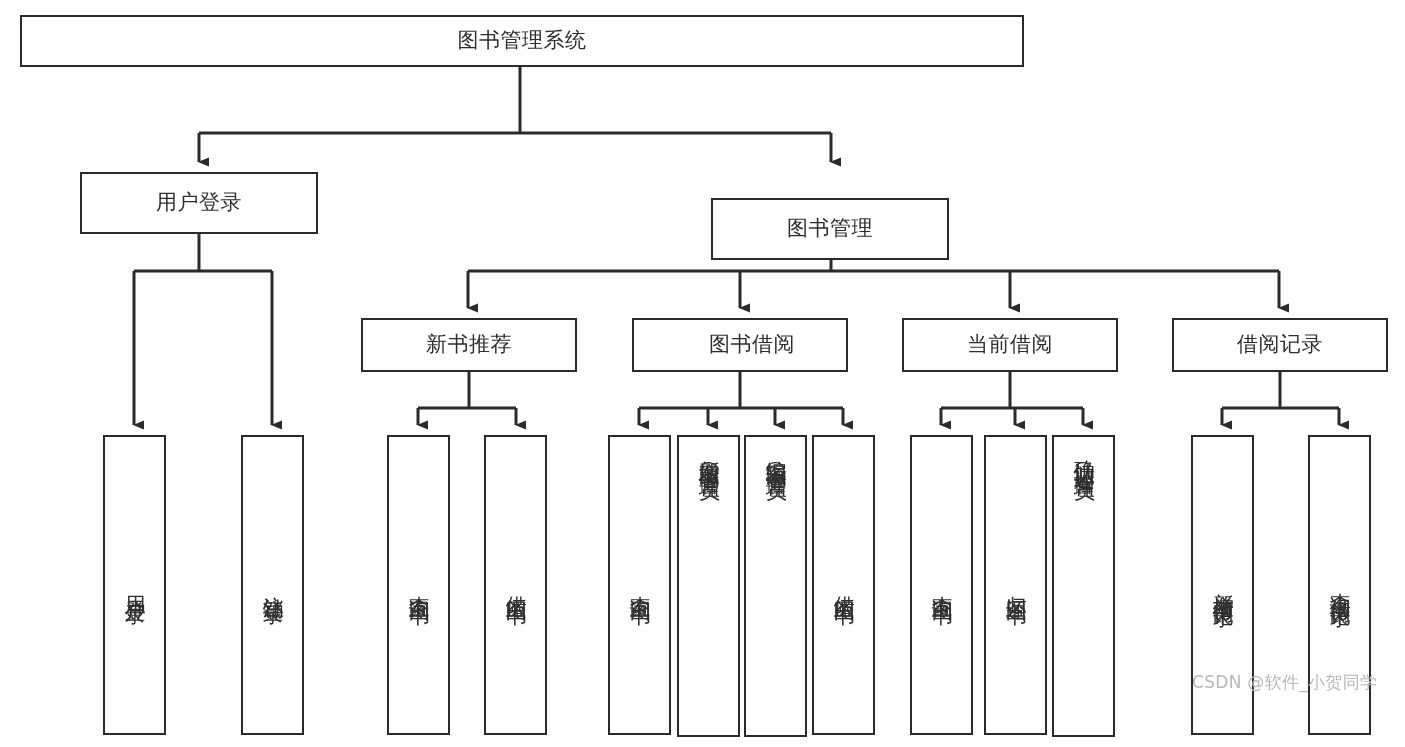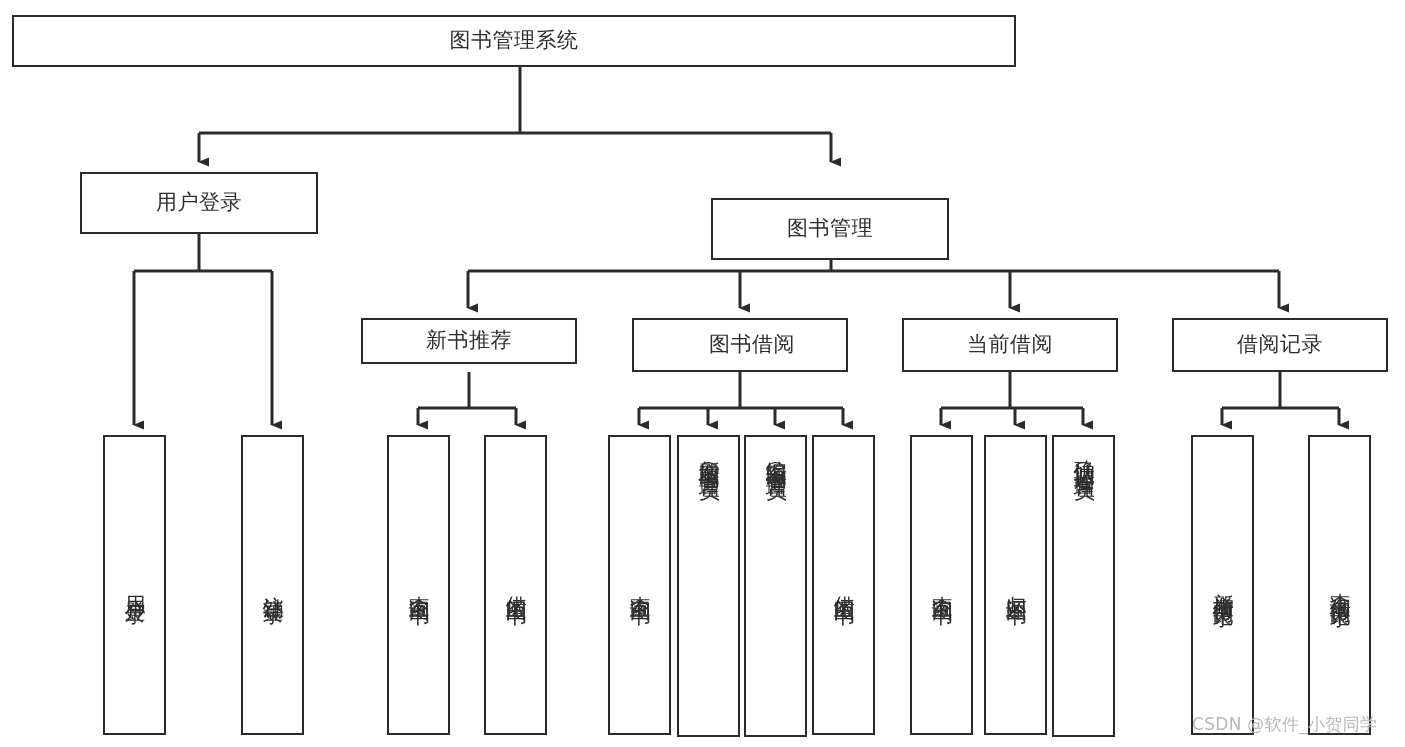--- a/index.html
+++ b/index.html
@@ -62,21 +62,21 @@
     align-items: center;
     justify-content: center;
   }
   .vbox.top-align {
     align-items: flex-start;
     padding-top: 6px;
   }
   .watermark {
     position: absolute;
     left: 1192px;
-    top: 713px;
+    top: 671px;
     font-size: 17px;
     color: #b8b8b8;
     white-space: nowrap;
     user-select: none;
     letter-spacing: 0.3px;
   }
 </style>
 </head>
 <body>
 
@@ -126,32 +126,32 @@
       <path d="M 1015,408 L 1015,425" marker-end="url(#arrowhead)"></path>
       <path d="M 1083,408 L 1083,425" marker-end="url(#arrowhead)"></path>
 
       <path d="M 1280,372 L 1280,408"></path>
       <path d="M 1222,408 L 1339,408"></path>
       <path d="M 1222,408 L 1222,425" marker-end="url(#arrowhead)"></path>
       <path d="M 1339,408 L 1339,425" marker-end="url(#arrowhead)"></path>
     </g>
   </svg>
 
-  <div class="node-box" style="left: 12px; top: 15px; width: 1004px; height: 52px;">
+  <div class="node-box" style="left: 20px; top: 15px; width: 1004px; height: 52px;">
     <span class="node-label-h">图书管理系统</span>
   </div>
 
   <div class="node-box" style="left: 80px; top: 172px; width: 238px; height: 62px;">
     <span class="node-label-h">用户登录</span>
   </div>
   <div class="node-box" style="left: 711px; top: 172px; width: 238px; height: 62px; margin-top: 26px;">
     <span class="node-label-h">图书管理</span>
   </div>
 
-  <div class="node-box" style="left: 361px; top: 318px; width: 216px; height: 46px;">
+  <div class="node-box" style="left: 361px; top: 318px; width: 216px; height: 54px;">
     <span class="node-label-h">新书推荐</span>
   </div>
   <div class="node-box" style="left: 632px; top: 318px; width: 216px; height: 54px; padding-left: 24px;">
     <span class="node-label-h">图书借阅</span>
   </div>
   <div class="node-box" style="left: 902px; top: 318px; width: 216px; height: 54px;">
     <span class="node-label-h">当前借阅</span>
   </div>
   <div class="node-box" style="left: 1172px; top: 318px; width: 216px; height: 54px;">
     <span class="node-label-h">借阅记录</span>

